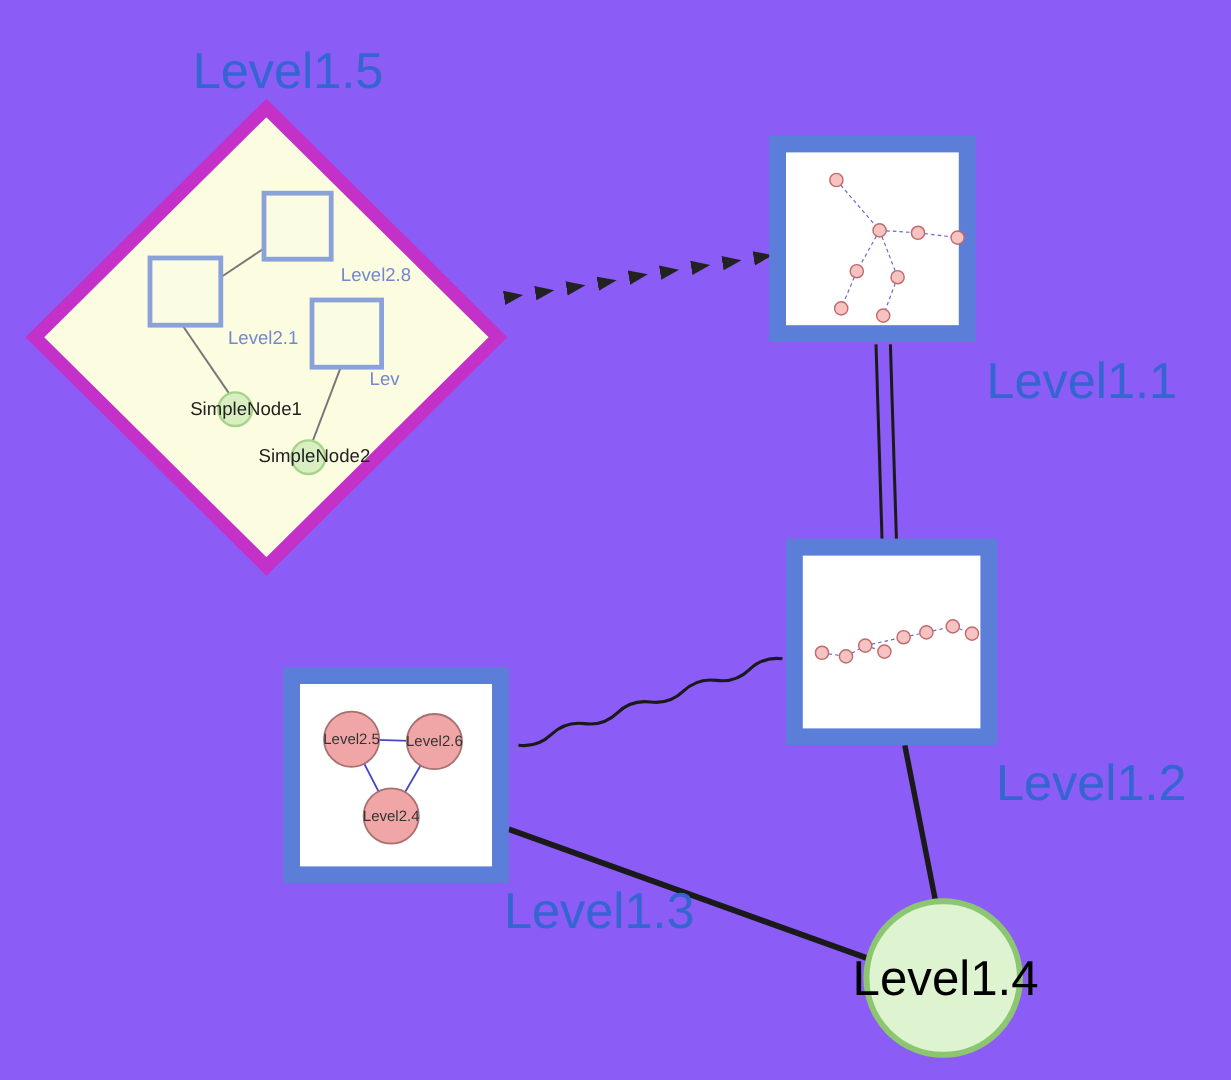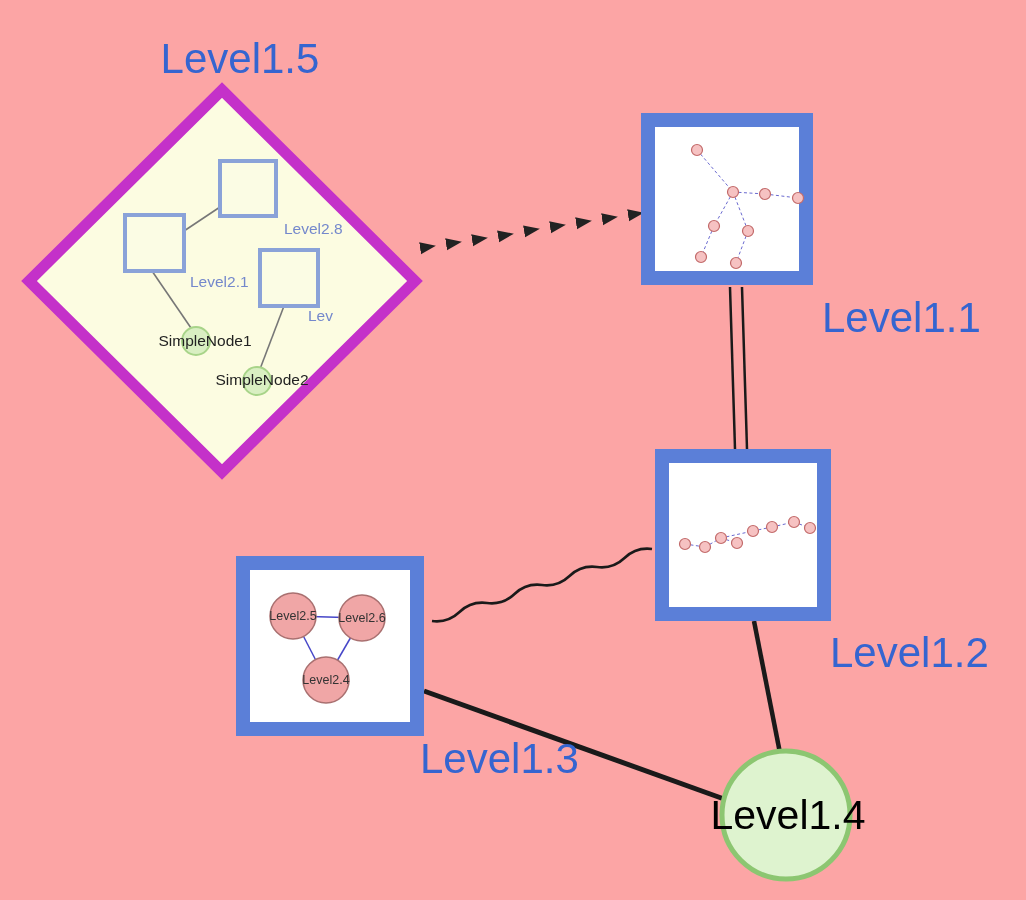--- a/index.html
+++ b/index.html
@@ -1,16 +1,16 @@
 <!DOCTYPE html>
 <html><head>
 <meta charset="utf-8">
 <style>
   html,body{margin:0;padding:0;background:#ffffff;}
-  .canvas-wrap{width:1026px;height:900px;position:relative;background:#fca5a5;}
+  .canvas-wrap{width:1026px;height:900px;position:relative;background:#8b5cf6;}
   svg{display:block;font-family:"Liberation Sans",sans-serif;}
   .big-label{font-size:42px;fill:#3565d0;}
   .big-label-black{font-size:41px;fill:#000000;}
   .sub-label{font-size:15.5px;fill:#7488cc;}
   .simple-label{font-size:15.5px;fill:#222222;}
   .tri-label{font-size:12.5px;fill:#333333;}
   .group-box{fill:#ffffff;stroke:#5b7fd8;stroke-width:14;}
   .diamond{fill:#fcfce1;stroke:#c431c9;stroke-width:11;stroke-linejoin:miter;}
   .inner-square{fill:#fbfce4;stroke:#8aa2d8;stroke-width:4;}
   .inner-edge{stroke:#777777;stroke-width:1.6;}

